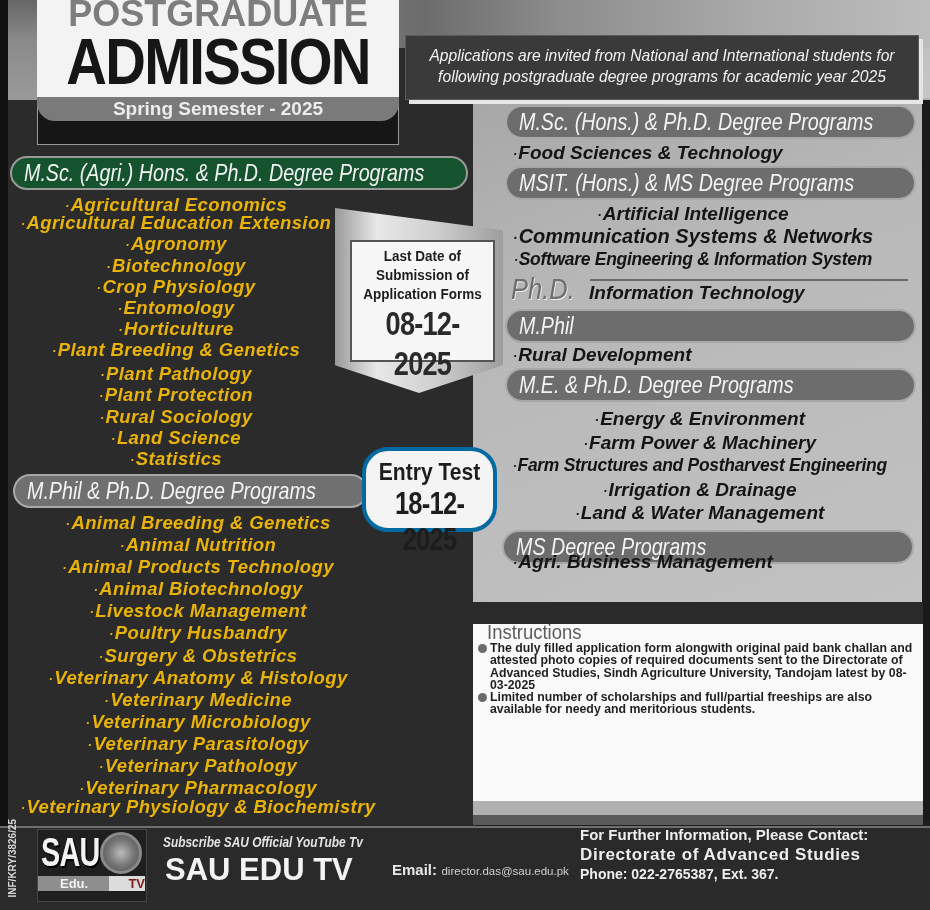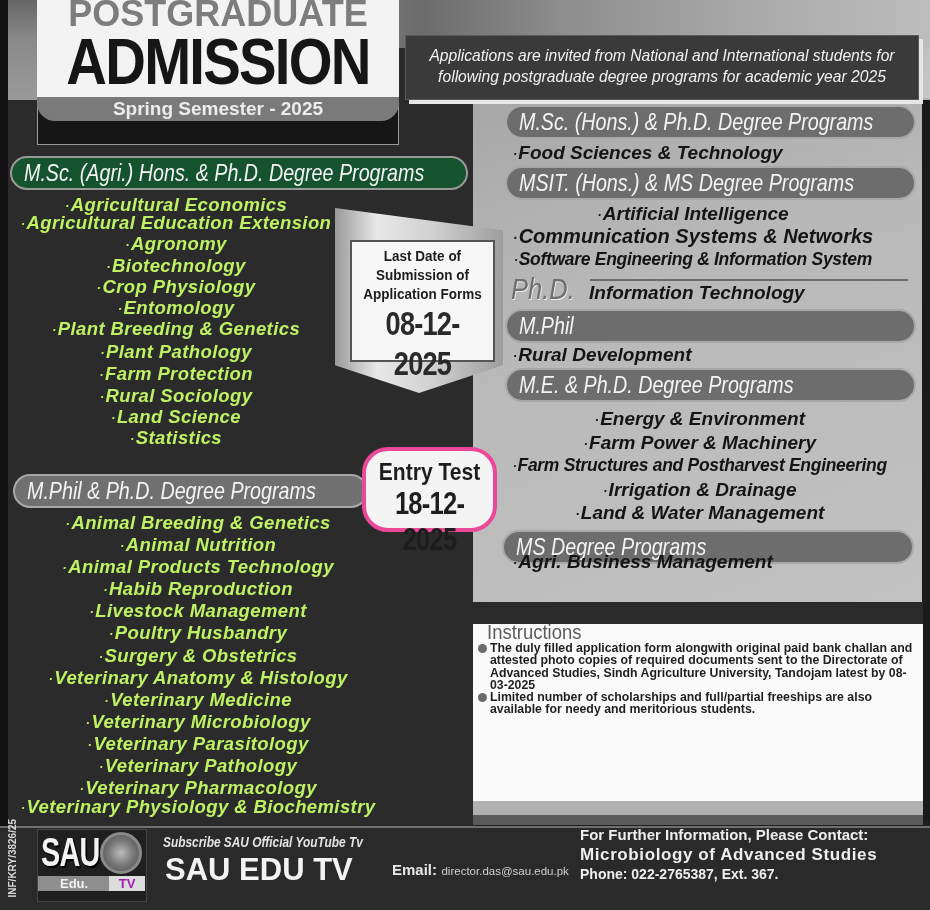--- a/index.html
+++ b/index.html
@@ -45,36 +45,36 @@
           color: #f4f4f4; font-style: italic; font-size: 24px; line-height: 30px; white-space: nowrap;
           padding-left: 12px; overflow: hidden; }
   .pill span.t { display: inline-block; transform: scaleX(0.82); transform-origin: left center; }
 
   .pill-dark { border-color: #9a9a9a; background: #14532d; }
 
   
   .list { font-style: italic; font-weight: 700; white-space: nowrap; text-align: center; }
   .list .item { display: block; }
   .list .bullet { font-weight: 400; }
-  .list-left { color: #bef264; font-size: 18.5px; letter-spacing: 0.4px; }
+  .list-left { color: #eab308; font-size: 18.5px; letter-spacing: 0.4px; }
   .list-right { color: #141414; font-size: 19px; }
 
   
   .ribbon { left: 335px; top: 208px; width: 168px; height: 185px;
             background: linear-gradient(90deg, #9a9a9a 0%, #e8e8e8 25%, #cfcfcf 60%, #9d9d9d 100%);
             clip-path: polygon(0 0, 100% 12%, 100% 85%, 50% 100%, 0 85%); }
   .deadline { left: 350px; top: 240px; width: 145px; height: 122px; background: #f7f7f7;
               border: 2px solid #555; text-align: center; color: #1d1d1d; }
   .deadline .lbl { font-weight: 700; font-size: 15px; line-height: 19px; padding-top: 4px;
                    transform: scaleX(0.9); }
   .deadline .date { font-weight: 700; font-size: 34px; line-height: 40px; letter-spacing: -1px;
                     transform: scaleX(0.8); color: #2a2a2a; }
 
   .entry { left: 362px; top: 447px; width: 135px; height: 85px; background: #f4f4f4;
-           border: 4px solid #ec4899; border-radius: 26px; text-align: center; color: #1d1d1d; }
+           border: 4px solid #0369a1; border-radius: 26px; text-align: center; color: #1d1d1d; }
   .entry .lbl { font-weight: 700; font-size: 24px; line-height: 26px; padding-top: 8px; transform: scaleX(0.88); }
   .entry .date { font-weight: 700; font-size: 32px; line-height: 36px; letter-spacing: -1px; transform: scaleX(0.8); }
 
   
   .phd-prefix { left: 511px; top: 272px; font-size: 30px; font-style: italic; color: #6e6e6e;
                 text-shadow: 1px 1px 0 #eee; line-height: 34px; transform: scaleX(0.85); transform-origin: left; }
   .phd-rule { left: 590px; top: 279px; width: 318px; height: 2px; background: #6a6a6a; }
 
   
   .dark-strip { left: 473px; top: 602px; width: 450px; height: 22px; background: #2a2a2a; }
@@ -91,22 +91,22 @@
   .footer { left: 0; top: 826px; width: 930px; height: 84px; background: #2a2a2a; border-top: 2px solid #6f6f6f; }
   .footer-code { left: -22px; top: 858px; width: 68px; font-size: 10px; font-weight: 700; color: #d8d8d8;
                  transform: rotate(-90deg); text-align: center; white-space: nowrap; }
   .logo { left: 37px; top: 829px; width: 110px; height: 73px; background: #1f1f1f; border: 1px solid #444; }
   .logo-sau { left: 41px; top: 832px; font-size: 40px; font-weight: 700; color: #f3f3f3; line-height: 40px;
               transform: scaleX(0.72); transform-origin: left; text-shadow: 2px 2px 0 #000; letter-spacing: -1px; }
   .logo-crest { left: 100px; top: 832px; width: 42px; height: 42px; border-radius: 50%; border: 3px solid #8a8a8a;
                 background: radial-gradient(circle, #bbb 0%, #777 50%, #4a4a4a 100%); }
   .logo-bar { left: 38px; top: 876px; width: 107px; height: 15px; background: #8e8e8e; }
   .logo-edu { left: 60px; top: 876px; font-size: 13px; font-weight: 700; color: #f2f2f2; line-height: 15px; }
-  .logo-tv { left: 109px; top: 876px; width: 36px; height: 15px; background: #dcdcdc; color: #a21caf;
-             font-weight: 700; font-size: 13px; text-align: center; line-height: 15px; }
+  .logo-tv { left: 109px; top: 876px; width: 36px; height: 15px; background: #dcdcdc; color: #7f1d1d;
+             font-weight: 700; font-size: 13px; text-align: right; line-height: 15px; }
   .sub-line { left: 163px; top: 834px; font-size: 14px; font-style: italic; color: #e4e4e4; font-weight: 700;
               transform: scaleX(0.85); transform-origin: left; white-space: nowrap; }
   .sau-tv { left: 165px; top: 853px; font-size: 31px; font-weight: 700; color: #f3f3f3; line-height: 34px; white-space: nowrap; }
   .email { left: 392px; top: 861px; white-space: nowrap; color: #e7e7e7; }
   .email .k { font-weight: 700; font-size: 15px; }
   .email .v { font-size: 11.5px; color: #cfcfcf; }
   .contact { left: 580px; top: 825px; width: 348px; text-align: left; color: #eeeeee; white-space: nowrap; }
   .contact .l1 { font-size: 15px; font-weight: 700; line-height: 19px; }
   .contact .l2 { font-size: 17px; font-weight: 700; line-height: 21px; letter-spacing: 0.6px; }
   .contact .l3 { font-size: 14px; font-weight: 700; line-height: 18px; }
@@ -143,37 +143,38 @@
   <span class="t">M.Sc. (Agri.) Hons. &amp; Ph.D. Degree Programs</span>
 </div>
 
 <div class="abs list list-left" style="left:20px; top:194px; line-height:21.2px;">
   <span class="item"><span class="bullet">·</span><span>Agricultural Economics</span></span>
   <span class="item" style="margin-top:-3px"><span class="bullet">·</span><span>Agricultural Education Extension</span></span>
   <span class="item"><span class="bullet">·</span><span>Agronomy</span></span>
   <span class="item"><span class="bullet">·</span><span>Biotechnology</span></span>
   <span class="item"><span class="bullet">·</span><span>Crop Physiology</span></span>
   <span class="item"><span class="bullet">·</span><span>Entomology</span></span>
+  <span class="item"><span class="bullet">·</span><span>Horticulture</span></span>
   <span class="item"><span class="bullet">·</span><span>Plant Breeding &amp; Genetics</span></span>
   <span class="item" style="margin-top:2px"><span class="bullet">·</span><span>Plant Pathology</span></span>
-  <span class="item"><span class="bullet">·</span><span>Farm Protection</span></span>
+  <span class="item"><span class="bullet">·</span><span>Plant Protection</span></span>
   <span class="item" style="margin-top:1px"><span class="bullet">·</span><span>Rural Sociology</span></span>
   <span class="item"><span class="bullet">·</span><span>Land Science</span></span>
   <span class="item"><span class="bullet">·</span><span>Statistics</span></span>
 </div>
 
 <div class="abs pill" style="left:13px; top:474px; width:355px; background:#707070;">
   <span class="t">M.Phil &amp; Ph.D. Degree Programs</span>
 </div>
 
 <div class="abs list list-left" style="left:20px; top:512px; line-height:22.1px;">
   <span class="item"><span class="bullet">·</span><span>Animal Breeding &amp; Genetics</span></span>
   <span class="item"><span class="bullet">·</span><span>Animal Nutrition</span></span>
   <span class="item"><span class="bullet">·</span><span>Animal Products Technology</span></span>
-  <span class="item"><span class="bullet">·</span><span>Habib Reproduction</span></span>
+  <span class="item"><span class="bullet">·</span><span>Animal Biotechnology</span></span>
   <span class="item"><span class="bullet">·</span><span>Livestock Management</span></span>
   <span class="item"><span class="bullet">·</span><span>Poultry Husbandry</span></span>
   <span class="item"><span class="bullet">·</span><span>Surgery &amp; Obstetrics</span></span>
   <span class="item"><span class="bullet">·</span><span>Veterinary Anatomy &amp; Histology</span></span>
   <span class="item"><span class="bullet">·</span><span>Veterinary Medicine</span></span>
   <span class="item"><span class="bullet">·</span><span>Veterinary Microbiology</span></span>
   <span class="item"><span class="bullet">·</span><span>Veterinary Parasitology</span></span>
   <span class="item"><span class="bullet">·</span><span>Veterinary Pathology</span></span>
   <span class="item"><span class="bullet">·</span><span>Veterinary Pharmacology</span></span>
   <span class="item" style="margin-top:-3px"><span class="bullet">·</span><span>Veterinary Physiology &amp; Biochemistry</span></span>
@@ -270,15 +271,15 @@
 <div class="abs sub-line">Subscribe SAU Official YouTube Tv</div>
 <div class="abs sau-tv">SAU EDU TV</div>
 
 <div class="abs email">
   <span class="k">Email:</span>
   <span class="v">director.das@sau.edu.pk</span>
 </div>
 
 <div class="abs contact">
   <div class="l1">For Further Information, Please Contact:</div>
-  <div class="l2">Microbiology of Advanced Studies</div>
+  <div class="l2">Directorate of Advanced Studies</div>
   <div class="l3">Phone: 022-2765387, Ext. 367.</div>
 </div>
 
 </body></html>

